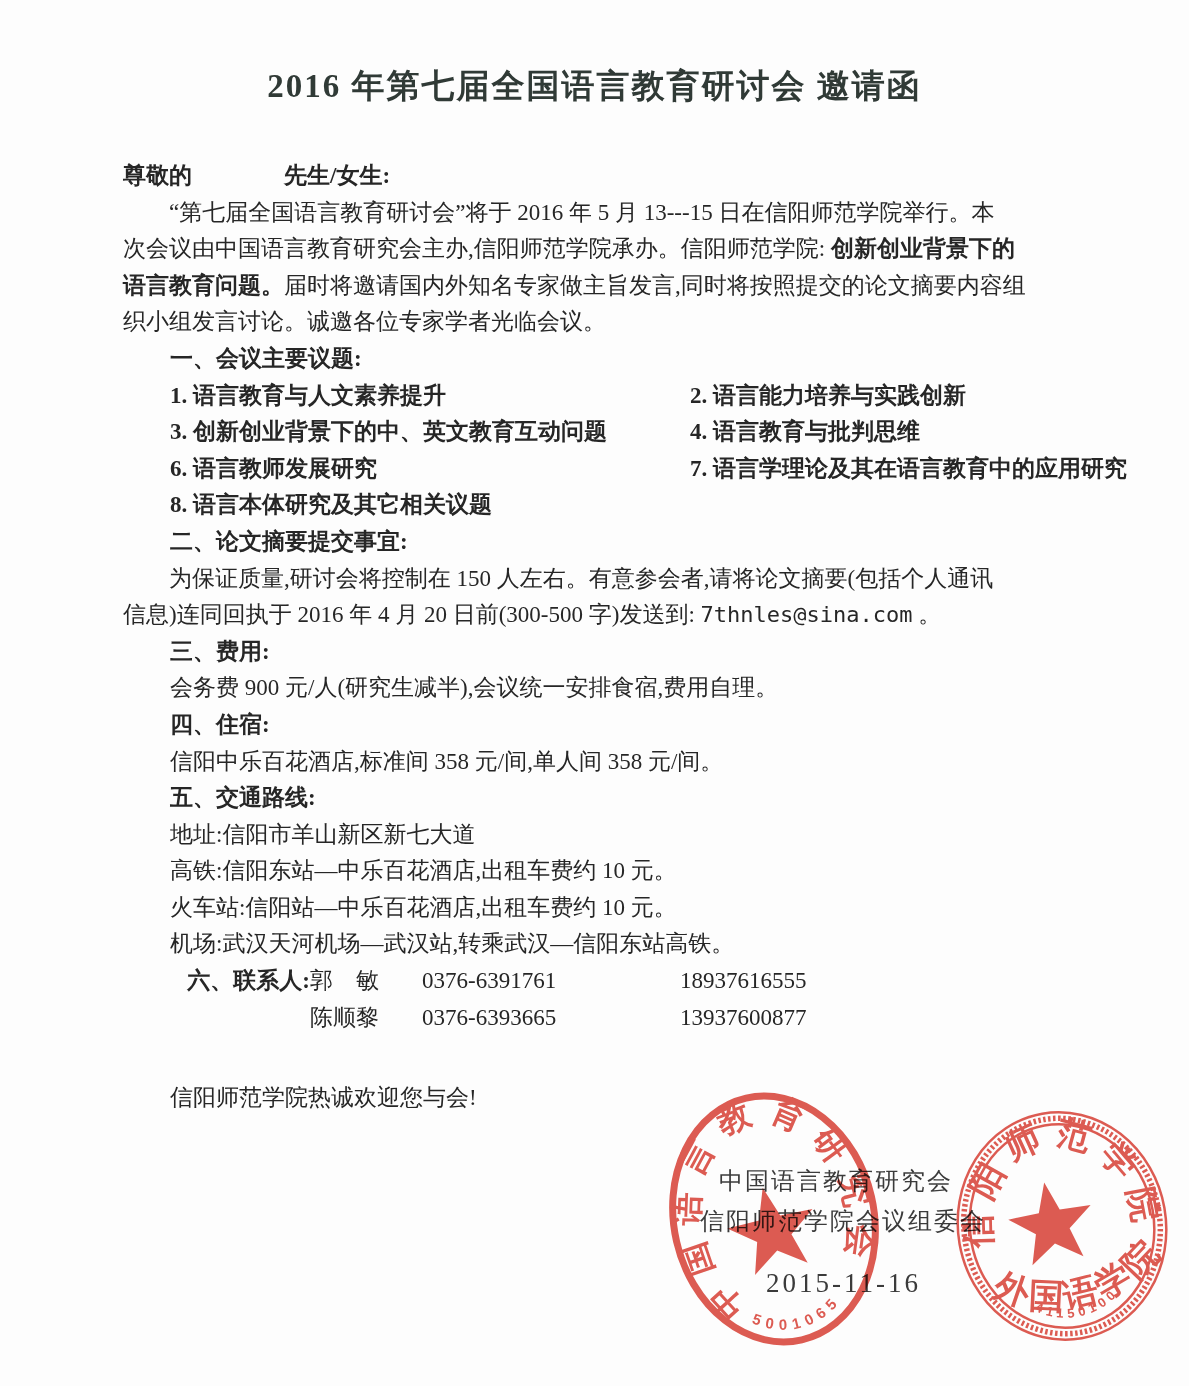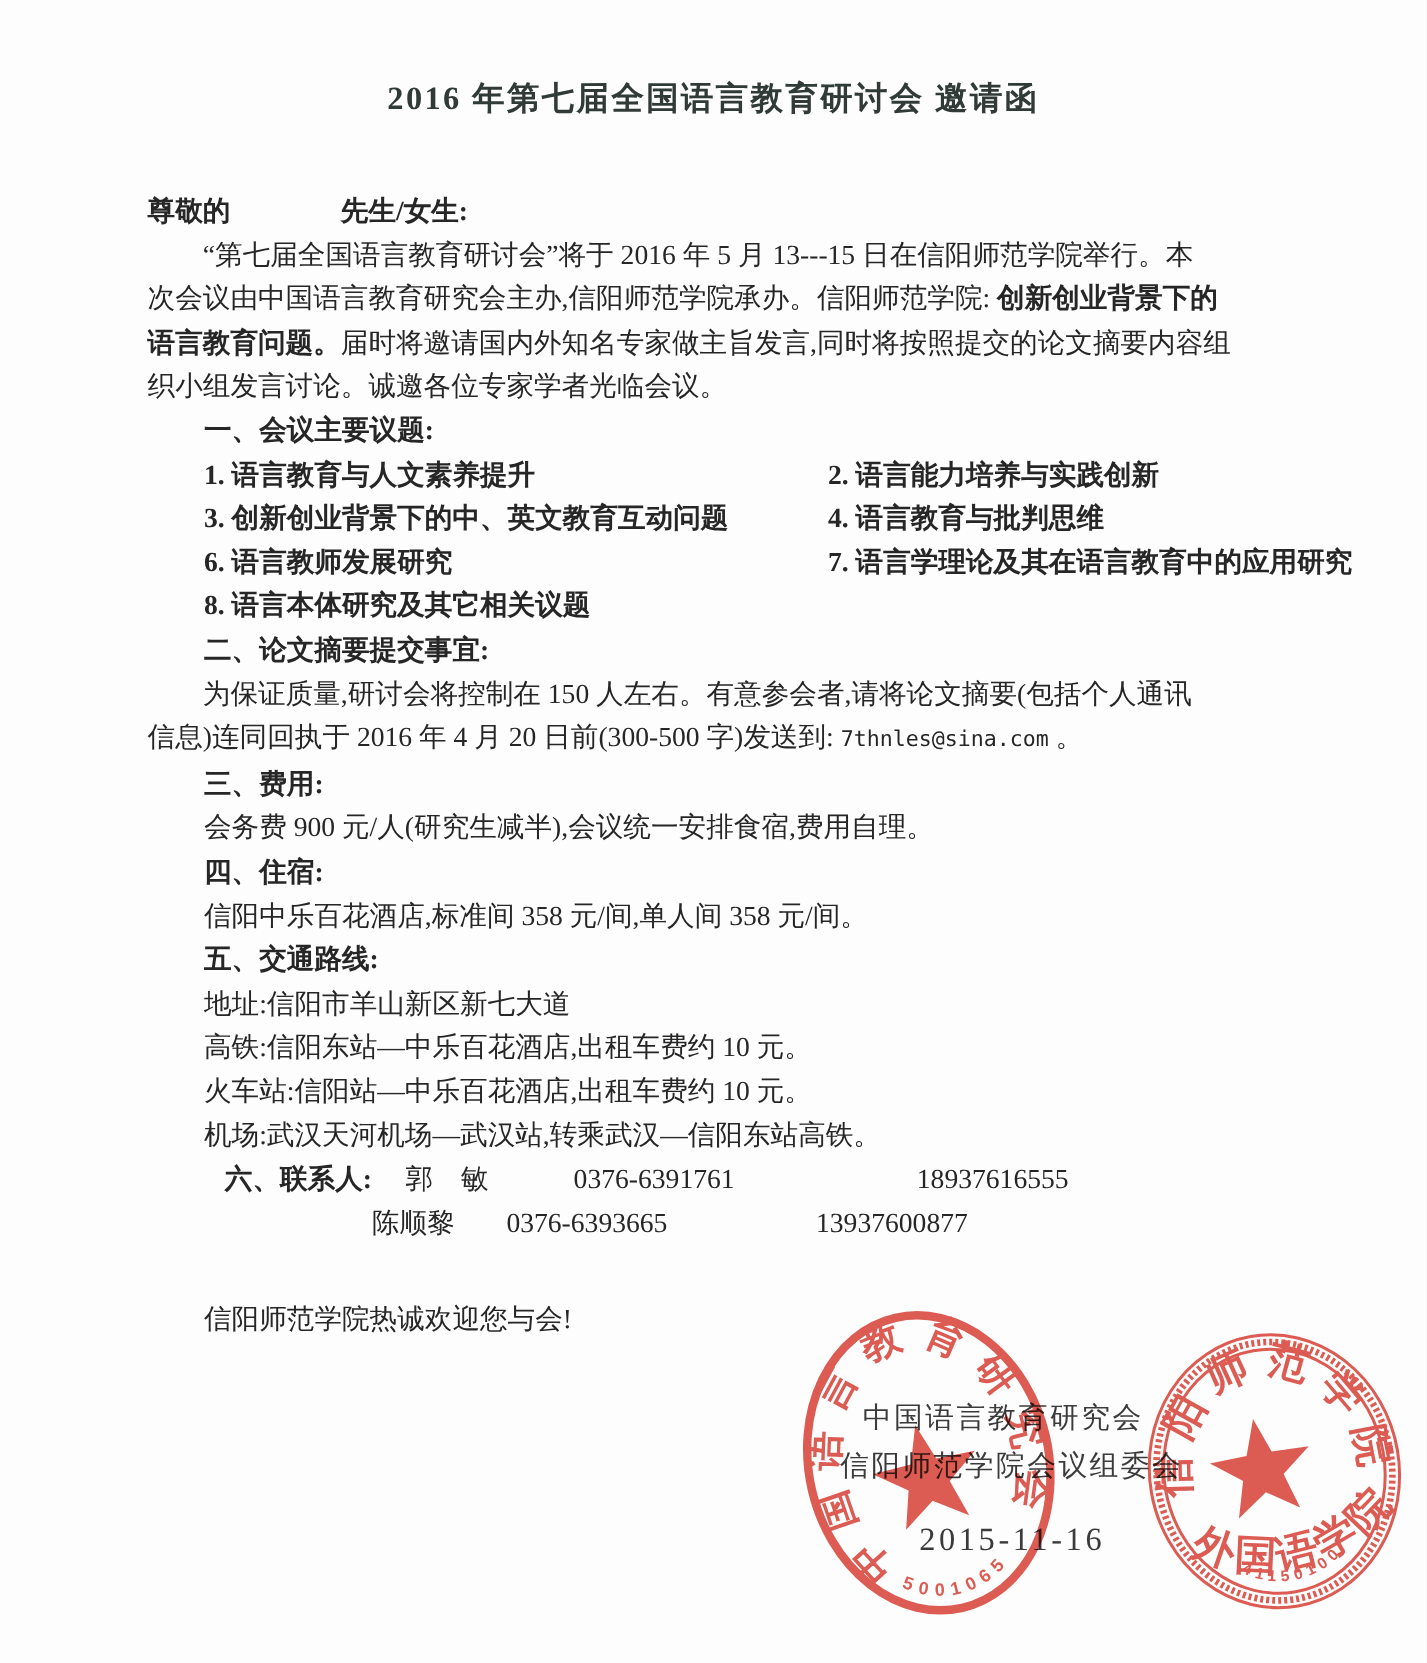--- a/index.html
+++ b/index.html
@@ -9,21 +9,21 @@
     width:1189px; height:1386px;
     margin:0 auto;
     background: var(--paper, #fdfdfd);
     font-family:"Liberation Serif","DejaVu Serif",serif;
     color: var(--ink, #262626);
     overflow:hidden;
   }
   .doc-title {
     padding-top:64px;
     text-align:center;
-    font-size:27px;
+    font-size:33px;
     font-weight:bold;
     letter-spacing:2px;
     color:#303a36;
   }
   .content {
     position:absolute;
     left:123px; right:108px; top:158px;
     font-size:23px;
     line-height:36.6px;
   }
@@ -31,22 +31,22 @@
   .indent { text-indent:2em; }
   .hang { margin-left:47px; }
   .bold { font-weight:bold;text-align:right; }
   .heading { font-weight:bold; margin-left:47px; }
   .topics {
     display:grid;
     grid-template-columns:520px auto;
     margin-left:47px;
     font-weight:bold;
   }
-  .email { font-family:"DejaVu Sans Mono","Liberation Mono",monospace; font-size:18px; }
-  .contact-row { display:grid; grid-template-columns:140px 112px 258px auto; margin-left:47px;gap:28px; }
+  .email { font-family:"DejaVu Sans Mono","Liberation Mono",monospace; font-size:22px; }
+  .contact-row { display:grid; grid-template-columns:140px 112px 258px auto; margin-left:47px; }
   .contact-row2 { display:grid; grid-template-columns:112px 258px auto; margin-left:187px; }
   .closing { margin-left:47px; margin-top:44px; }
 
   
   .sig-line { position:absolute; font-size:24px; letter-spacing:2px; color:#3b3b3b; z-index:1; white-space:nowrap; }
   .sig-org1 { left:719px; top:1165px; }
   .sig-org2 { left:700px; top:1205px; }
   .sig-date { left:766px; top:1268px; font-size:27px; letter-spacing:3px; }
 
   

